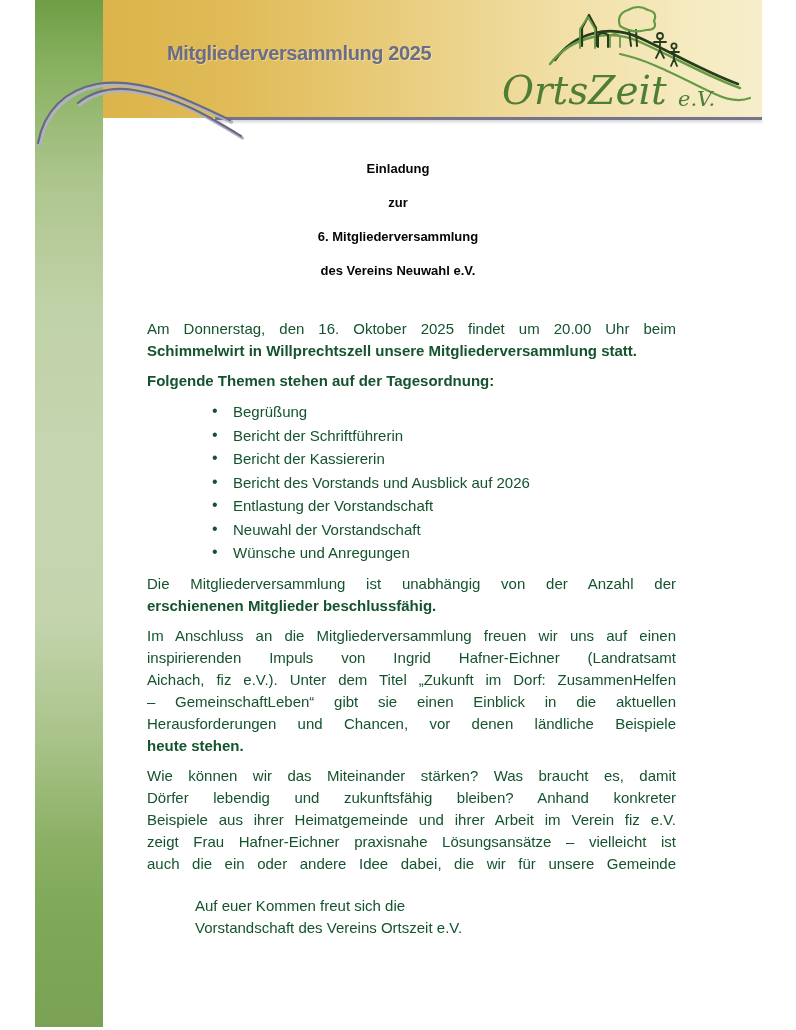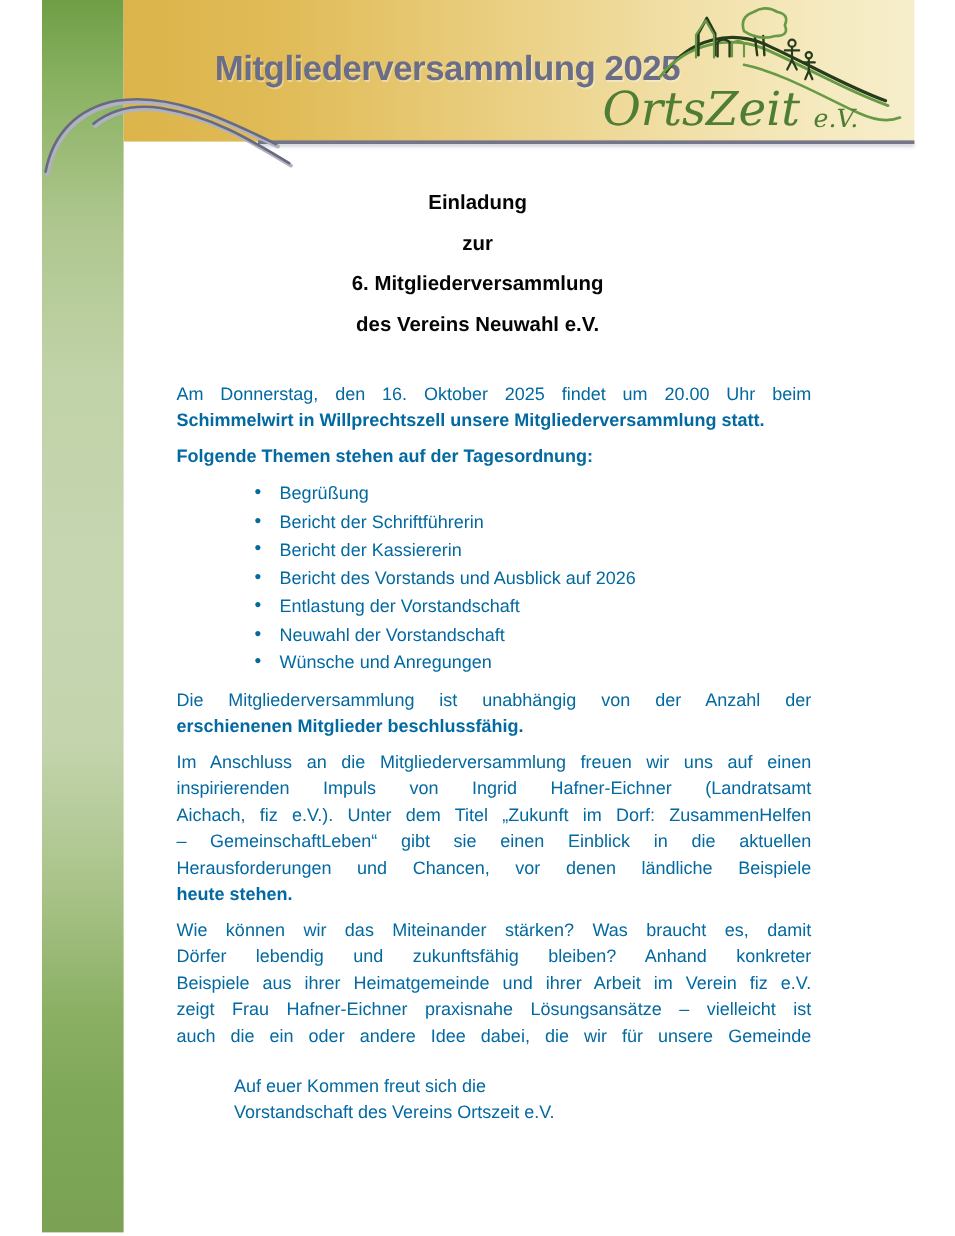--- a/index.html
+++ b/index.html
@@ -17,43 +17,43 @@
       #7ea757 90%, #7ba254 100%);
   }
 
   
   .banner {
     position:absolute; left:103px; top:0; width:659px; height:118px;
     background:linear-gradient(90deg,
       #dcb44b 0%, #e0bb57 20%, #e9cd7d 45%, #f1dfa6 70%, #f5eabf 88%, #f6eecb 100%);
   }
   .banner-title {
-    position:absolute; left:76px; top:42px;
-    font-size:29px; font-weight:bold; letter-spacing:-0.4px;
+    position:absolute; left:64px; top:42px;
+    font-size:20px; font-weight:bold; letter-spacing:-0.4px;
     color:#6b6d86; text-shadow:1px 1px 0 rgba(255,255,255,0.35);
     white-space:nowrap;
   }
   .banner-rule {
     position:absolute; left:215px; top:117px; width:547px; height:3px;
     background:#74758b; box-shadow:0 2px 3px rgba(110,110,135,0.35);
   }
   .swoosh { position:absolute; left:0; top:0; }
   .logo-svg { position:absolute; left:397px; top:2px; }
 
   
   .headings {
     position:absolute; left:120px; top:152px; width:556px;
-    text-align:center; font-weight:bold; font-size:17px;
+    text-align:center; font-weight:bold; font-size:13px;
     line-height:34px; color:#050505;
   }
 
   
   .bodytext {
     position:absolute; left:147px; top:318px; width:529px;
-    font-size:15px; color:#0369a1;
+    font-size:15px; color:#14532d;
   }
   .para { margin:0 0 8px 0; }
   .para.closing { margin-top:20px; }
   .jline { line-height:22px; text-align:justify; text-align-last:justify; }
   .jline.last { text-align-last:left;font-weight:bold; }
   .pline { line-height:22px; text-align:left;margin-left:48px; }
 
   ul.agenda { list-style:none; margin:8px 0 8px 0; }
   ul.agenda li { position:relative; padding-left:86px; line-height:23.5px; }
   ul.agenda .dot { position:absolute; left:65px; top:-1px; font-size:16px; }

